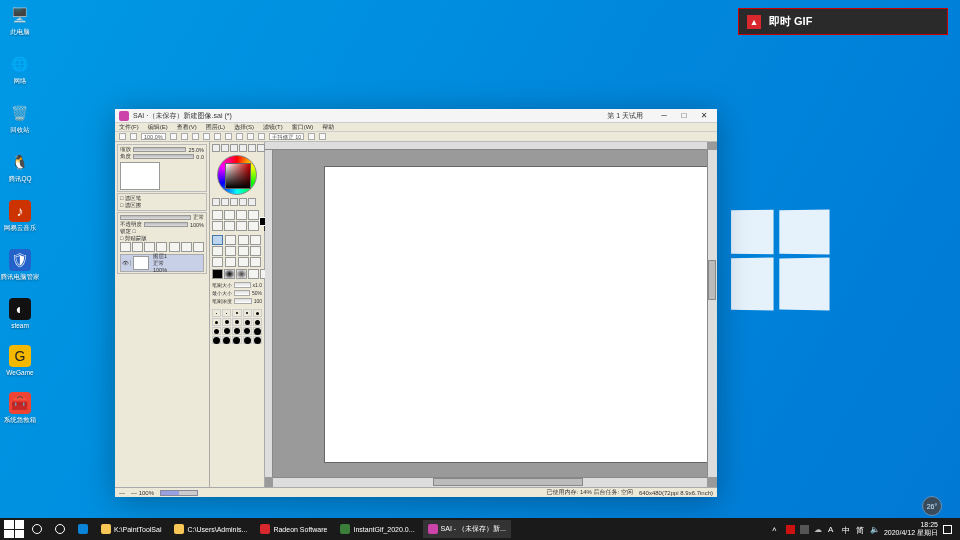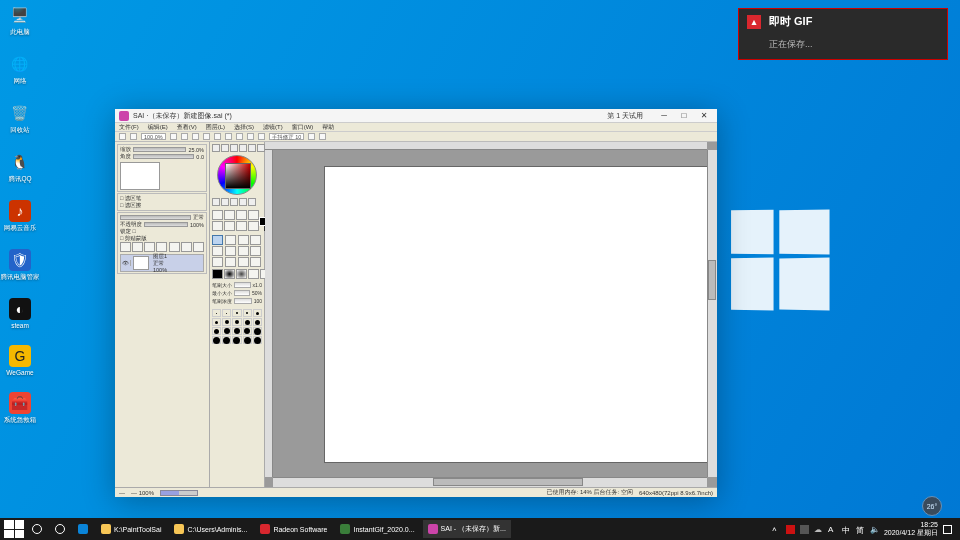--- a/index.html
+++ b/index.html
@@ -138,21 +138,20 @@
     <div class="q b"></div>
     <div class="q c"></div>
     <div class="q d"></div>
 </div>
 
 <div class="notif">
   <div class="hd">
     <div class="logo">▴</div>
     <div class="t">即时 GIF</div>
   </div>
-  <div class="sub">正在保存...</div>
 </div>
 
 <div class="sai-win">
   <div class="titlebar">
     <div class="ico"></div>
     <div class="tt">SAI ·（未保存）新建图像.sai (*)</div>
     <div class="trial">第 1 天试用</div>
     <div class="ctrls">
       <span>─</span>
       <span>□</span>

